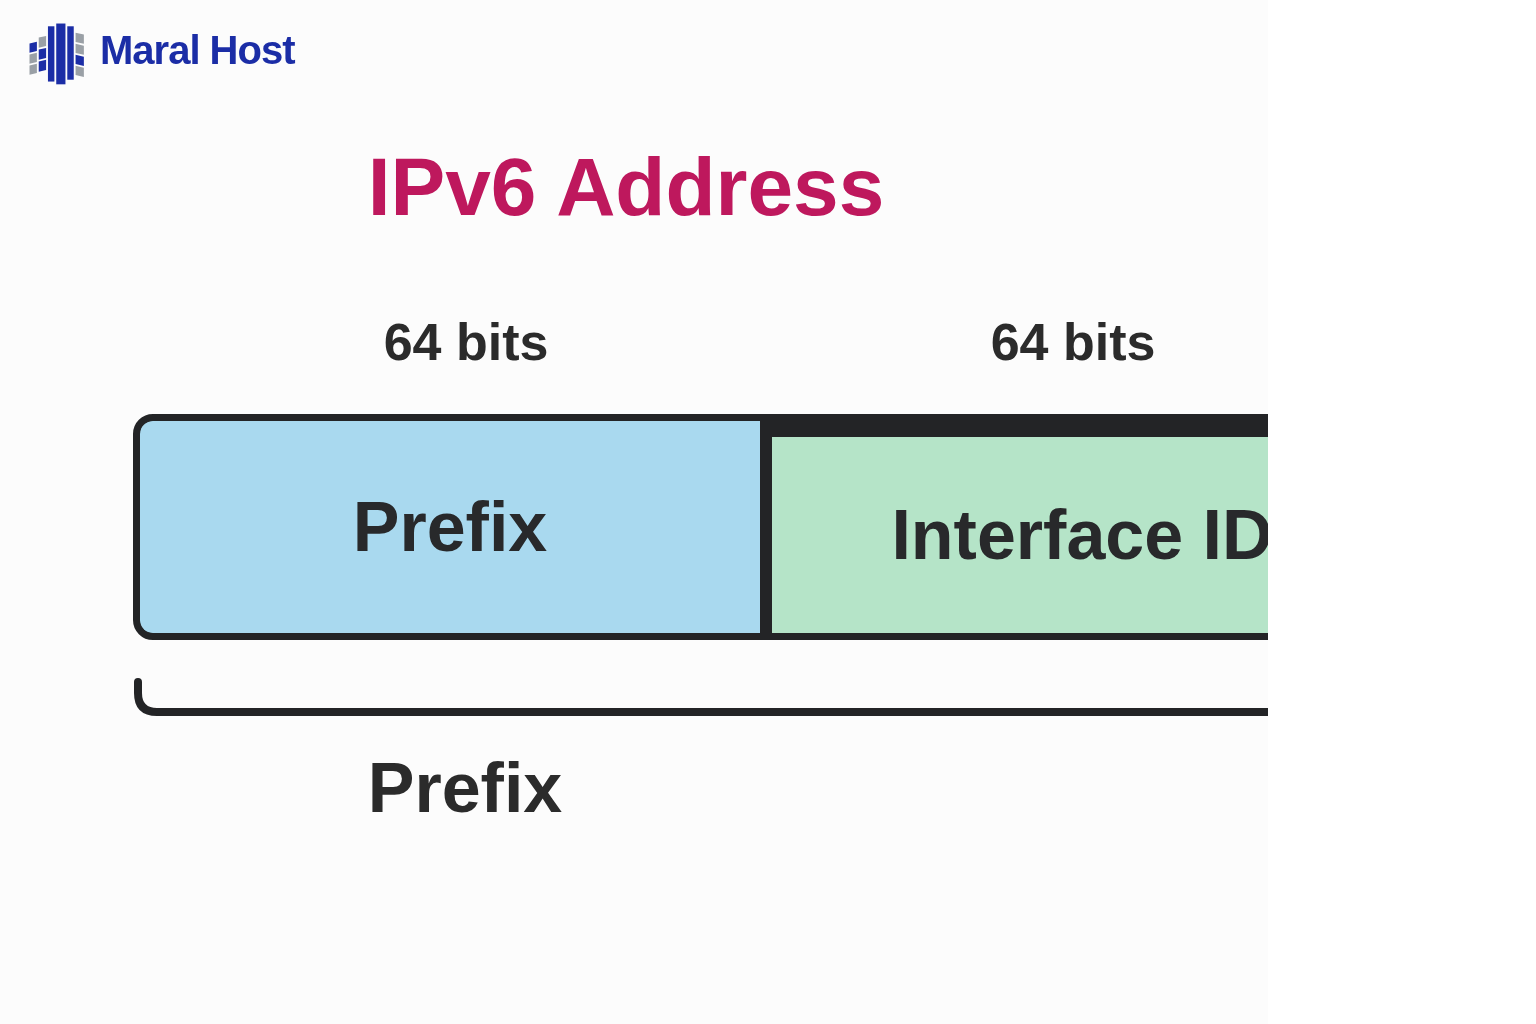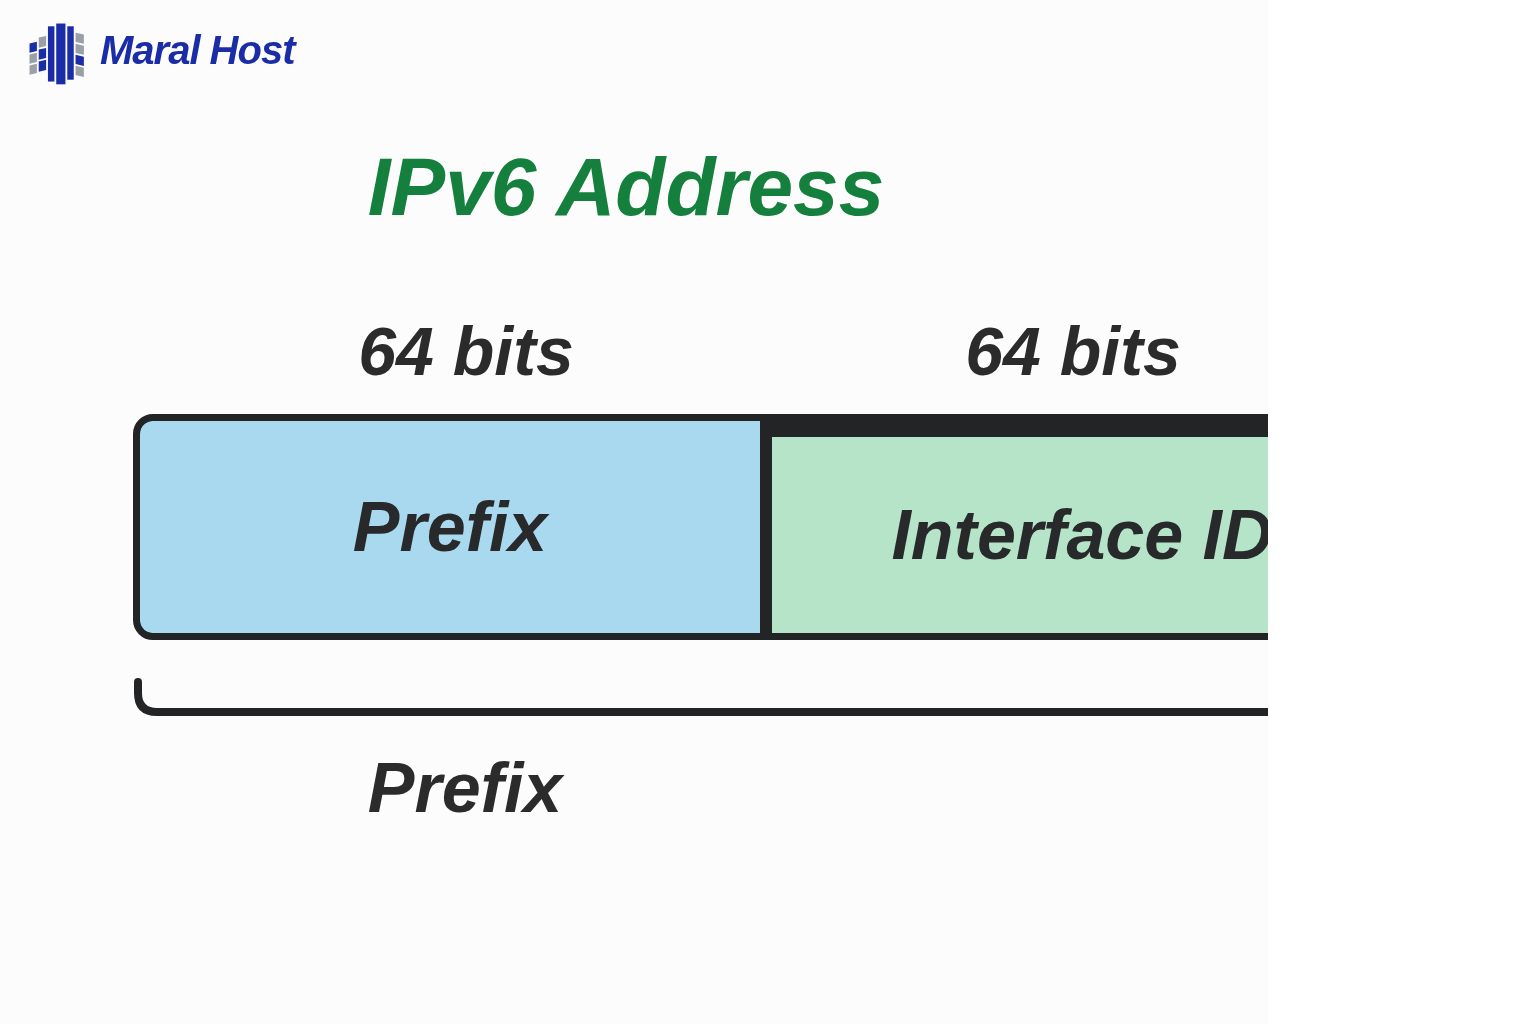--- a/index.html
+++ b/index.html
@@ -7,21 +7,20 @@
     font-family: "Liberation Sans", "DejaVu Sans", sans-serif;
     background: #ffffff;
   }
   .page {
     position: relative;
     width: 1268px;
     height: 1024px;
     background: #fcfcfc;
     overflow: hidden;
     color: #272727;
-    font-style: italic;
   }
 
   
   .brand {
     position: absolute;
     left: 24px;
     top: 20px;
     display: flex;
     align-items: center;
     gap: 6px;
@@ -39,30 +38,30 @@
   
   .title {
     position: absolute;
     left: 0;
     right: 16px;
     top: 140px;
     margin: 0;
     text-align: center;
     font-size: 82px;
     font-weight: 700;
-    color: #15803d;
+    color: #be185d;
     letter-spacing: 0;
   }
 
   
   .bits-label {
     position: absolute;
     top: 312px;
     transform: translateX(-50%);
-    font-size: 68px;
+    font-size: 52px;
     font-weight: 700;
     color: #2b2b2b;
     white-space: nowrap;
   }
   .bits-left  { left: 466px; }
   .bits-right { left: 1073px; }
 
   
   .address-box {
     position: absolute;

